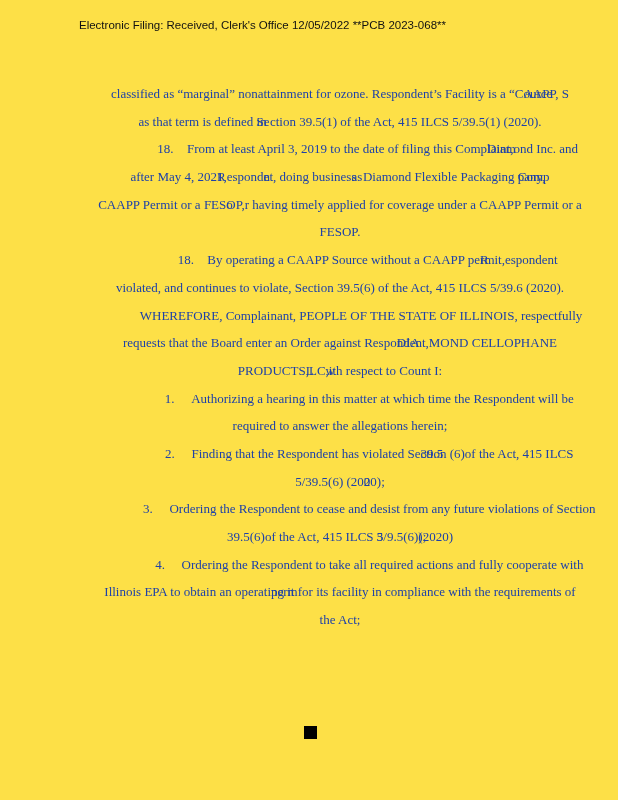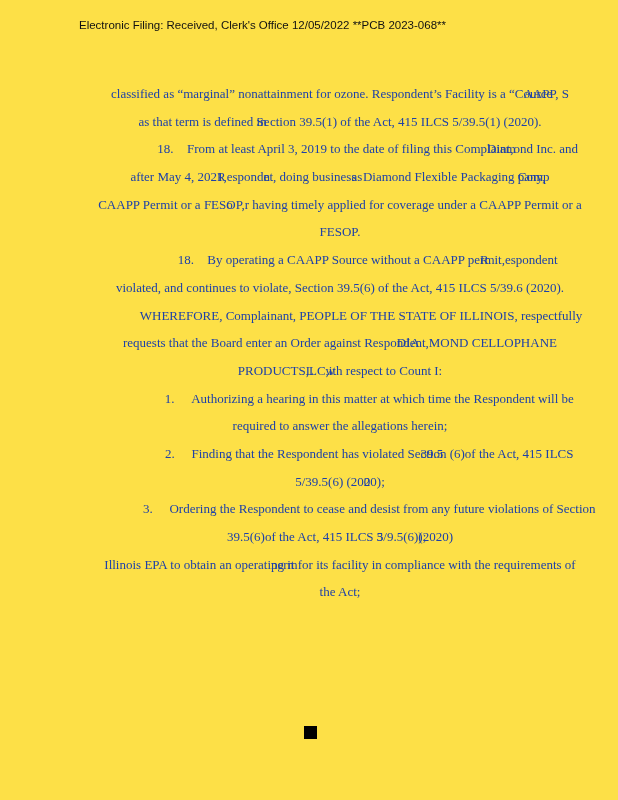--- a/index.html
+++ b/index.html
@@ -50,19 +50,20 @@
       <div class="line"><span>violated, and continues to violate, Section 39.5(6) of the Act, 415 ILCS 5/39.6 (2020).</span></div>
       <div class="line indent"><span>WHEREFORE, Complainant, PEOPLE OF THE STATE OF ILLINOIS, respectfully</span></div>
       <div class="line"><span>requests that the Board enter an Order against Respo</span><span class="ov"><span class="a">ndent,</span><span class="b">DIA</span></span><span>MOND CELLOPHANE</span></div>
       <div class="line"><span>PRODUCTS</span><span class="ov"><span class="a">,</span><span class="b">L</span></span><span>LC</span><span class="ov"><span class="a">,</span><span class="b">w</span></span><span>ith respect to Count I:</span></div>
       <div class="line indent"><span class="num">1.</span><span>Authorizing a hearing in this matter at which time the Respondent will be</span></div>
       <div class="line"><span>required to answer the allegations herein;</span></div>
       <div class="line indent"><span class="num">2.</span><span>Finding that the Respondent has violated Se</span><span class="ov"><span class="a">ction </span><span class="b">39.5</span></span><span>(6)of the Act, 415 ILCS</span></div>
       <div class="line"><span>5/39.5(6) (20</span><span class="ov"><span class="a">20</span><span class="b">0</span></span><span>);</span></div>
       <div class="line indent"><span class="num">3.</span><span>Ordering the Respondent to cease and desist from any future violations of Section</span></div>
       <div class="line"><span>39.5(6)of the Act, 415 ILCS </span><span class="ov"><span class="a">5/</span><span class="b">3</span></span><span>9.5(6)</span><span class="ov"><span class="a">(2020)</span><span class="b">);</span></span></div>
+      <div class="line indent"><span class="num">4.</span><span>Ordering the Respondent to take all required actions and fully cooperate with</span></div>
       <div class="line"><span>Illinois EPA to obtain an operati</span><span class="ov"><span class="a">ng </span><span class="b">perm</span></span><span>it for its facility in compliance with the requirements of</span></div>
       <div class="line"><span>the Act;</span></div>
     </div>
 
   <div class="page-number-box"></div>
 
 </div>
 
 </body></html>

